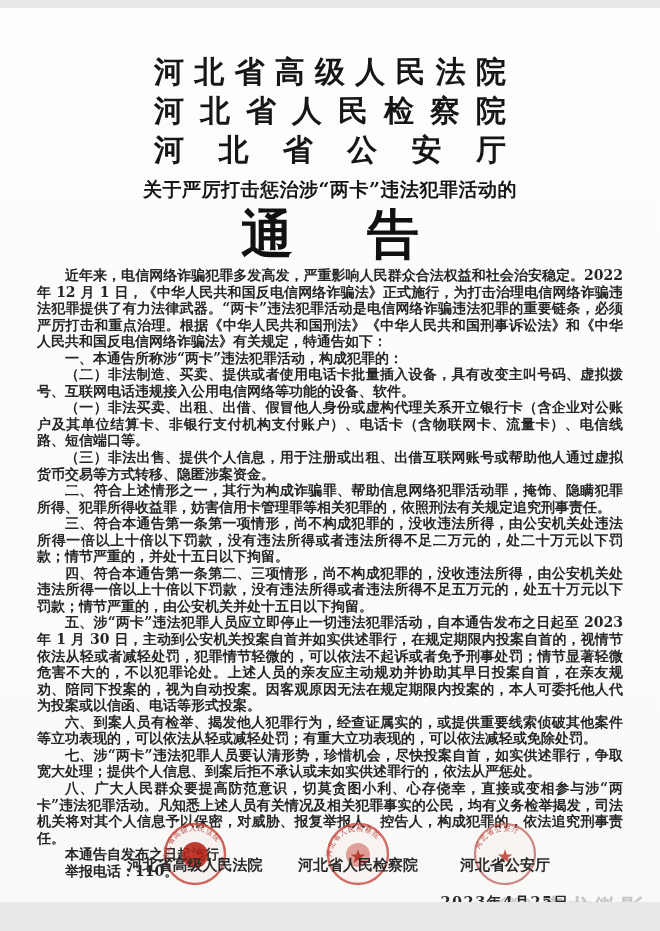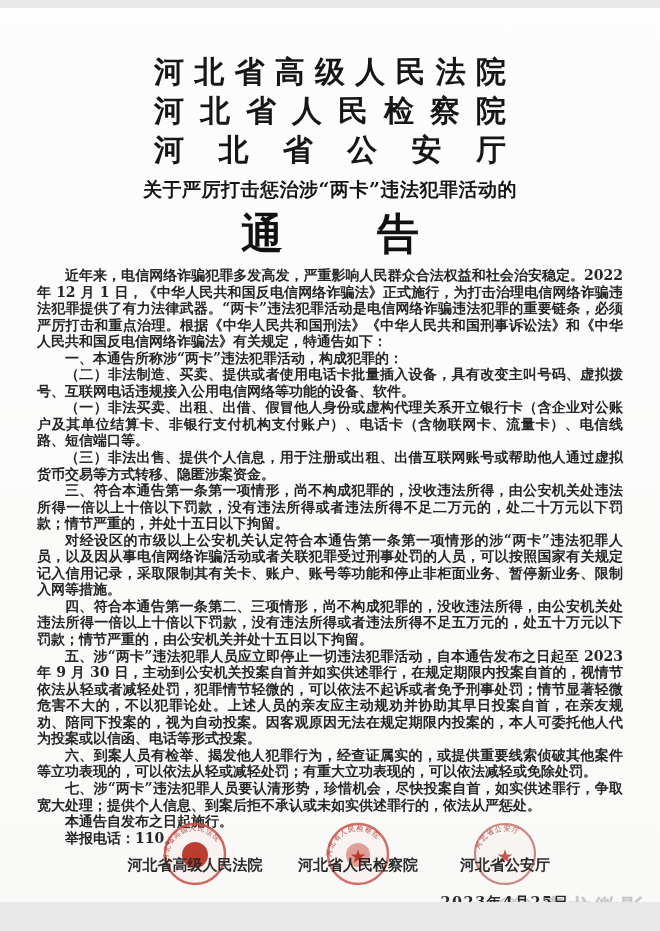--- a/index.html
+++ b/index.html
@@ -24,21 +24,21 @@
   }
   .subject{
     text-align:center;
     font-size:19px;font-weight:bold;color:#161616;
     line-height:38px;margin-top:1px;
     letter-spacing:0.5px;
     white-space:nowrap;
   }
   .doc-type{
     width:178px;margin:0 auto;
-    font-size:42px;font-weight:bold;color:#111;
+    font-size:52px;font-weight:bold;color:#111;
     line-height:52px;
     text-align:justify;text-align-last:justify;
   }
   
   .body-text{
     padding:7px 37px 0 37px;
     font-size:14px;line-height:16.55px;
     font-weight:bold;color:#262626;
     text-align:justify;
   }
@@ -81,26 +81,27 @@
     <div class="subject">关于严厉打击惩治涉“两卡”违法犯罪活动的</div>
     <div class="doc-type">通告</div>
   </header>
 
   <main class="body-text">
     <p>近年来，电信网络诈骗犯罪多发高发，严重影响人民群众合法权益和社会治安稳定。2022 年 12 月 1 日，《中华人民共和国反电信网络诈骗法》正式施行，为打击治理电信网络诈骗违法犯罪提供了有力法律武器。“两卡”违法犯罪活动是电信网络诈骗违法犯罪的重要链条，必须严厉打击和重点治理。根据《中华人民共和国刑法》《中华人民共和国刑事诉讼法》和《中华人民共和国反电信网络诈骗法》有关规定，特通告如下：</p>
     <p>一、本通告所称涉“两卡”违法犯罪活动，构成犯罪的：</p>
     <p>（二）非法制造、买卖、提供或者使用电话卡批量插入设备，具有改变主叫号码、虚拟拨号、互联网电话违规接入公用电信网络等功能的设备、软件。</p>
     <p>（一）非法买卖、出租、出借、假冒他人身份或虚构代理关系开立银行卡（含企业对公账户及其单位结算卡、非银行支付机构支付账户）、电话卡（含物联网卡、流量卡）、电信线路、短信端口等。</p>
     <p>（三）非法出售、提供个人信息，用于注册或出租、出借互联网账号或帮助他人通过虚拟货币交易等方式转移、隐匿涉案资金。</p>
+    <p>二、符合上述情形之一，其行为构成诈骗罪、帮助信息网络犯罪活动罪，掩饰、隐瞒犯罪所得、犯罪所得收益罪，妨害信用卡管理罪等相关犯罪的，依照刑法有关规定追究刑事责任。</p>
     <p>三、符合本通告第一条第一项情形，尚不构成犯罪的，没收违法所得，由公安机关处违法所得一倍以上十倍以下罚款，没有违法所得或者违法所得不足二万元的，处二十万元以下罚款；情节严重的，并处十五日以下拘留。</p>
-    <p>对经设区的市级以上公安机关认定符合本通告第一条第一项情形的涉“两卡”违法犯罪人员，以及因从事电信网络诈骗活动或者关联犯罪受过刑事处罚的人员，可以按照国家有关规定记入信用记录，采取限制其有关卡、账户、账号等功能和停止非柜面业务、暂停新业务、限制入网等措施。</p>
     <p>四、符合本通告第一条第二、三项情形，尚不构成犯罪的，没收违法所得，由公安机关处违法所得一倍以上十倍以下罚款，没有违法所得或者违法所得不足五万元的，处五十万元以下罚款；情节严重的，由公安机关并处十五日以下拘留。</p>
-    <p>五、涉“两卡”违法犯罪人员应立即停止一切违法犯罪活动，自本通告发布之日起至 2023 年 9 月 30 日，主动到公安机关投案自首并如实供述罪行，在规定期限内投案自首的，视情节依法从轻或者减轻处罚，犯罪情节轻微的，可以依法不起诉或者免予刑事处罚；情节显著轻微危害不大的，不以犯罪论处。上述人员的亲友应主动规劝并协助其早日投案自首，在亲友规劝、陪同下投案的，视为自动投案。因客观原因无法在规定期限内投案的，本人可委托他人代为投案或以信函、电话等形式投案。</p>
+    <p>五、涉“两卡”违法犯罪人员应立即停止一切违法犯罪活动，自本通告发布之日起至 2023 年 1 月 30 日，主动到公安机关投案自首并如实供述罪行，在规定期限内投案自首的，视情节依法从轻或者减轻处罚，犯罪情节轻微的，可以依法不起诉或者免予刑事处罚；情节显著轻微危害不大的，不以犯罪论处。上述人员的亲友应主动规劝并协助其早日投案自首，在亲友规劝、陪同下投案的，视为自动投案。因客观原因无法在规定期限内投案的，本人可委托他人代为投案或以信函、电话等形式投案。</p>
     <p>六、到案人员有检举、揭发他人犯罪行为，经查证属实的，或提供重要线索侦破其他案件等立功表现的，可以依法从轻或减轻处罚；有重大立功表现的，可以依法减轻或免除处罚。</p>
     <p>七、涉“两卡”违法犯罪人员要认清形势，珍惜机会，尽快投案自首，如实供述罪行，争取宽大处理；提供个人信息、到案后拒不承认或未如实供述罪行的，依法从严惩处。</p>
+    <p>八、广大人民群众要提高防范意识，切莫贪图小利、心存侥幸，直接或变相参与涉“两卡”违法犯罪活动。凡知悉上述人员有关情况及相关犯罪事实的公民，均有义务检举揭发，司法机关将对其个人信息予以保密，对威胁、报复举报人、控告人，构成犯罪的，依法追究刑事责任。</p>
     <p>本通告自发布之日起施行。</p>
     <p>举报电话：110。</p>
   </main>
 
   <div class="sig sig-left">
     <svg class="seal" width="66" height="70" viewBox="0 0 66 70">
       <defs>
           <path id="arc0" d="M 7 46 A 27 27 0 1 1 59 46" fill="none"></path>
         </defs>
       <circle cx="33" cy="35" r="30" fill="rgba(210,70,60,0.05)" stroke="#c84b42" stroke-width="2.4" opacity="0.85"></circle>

